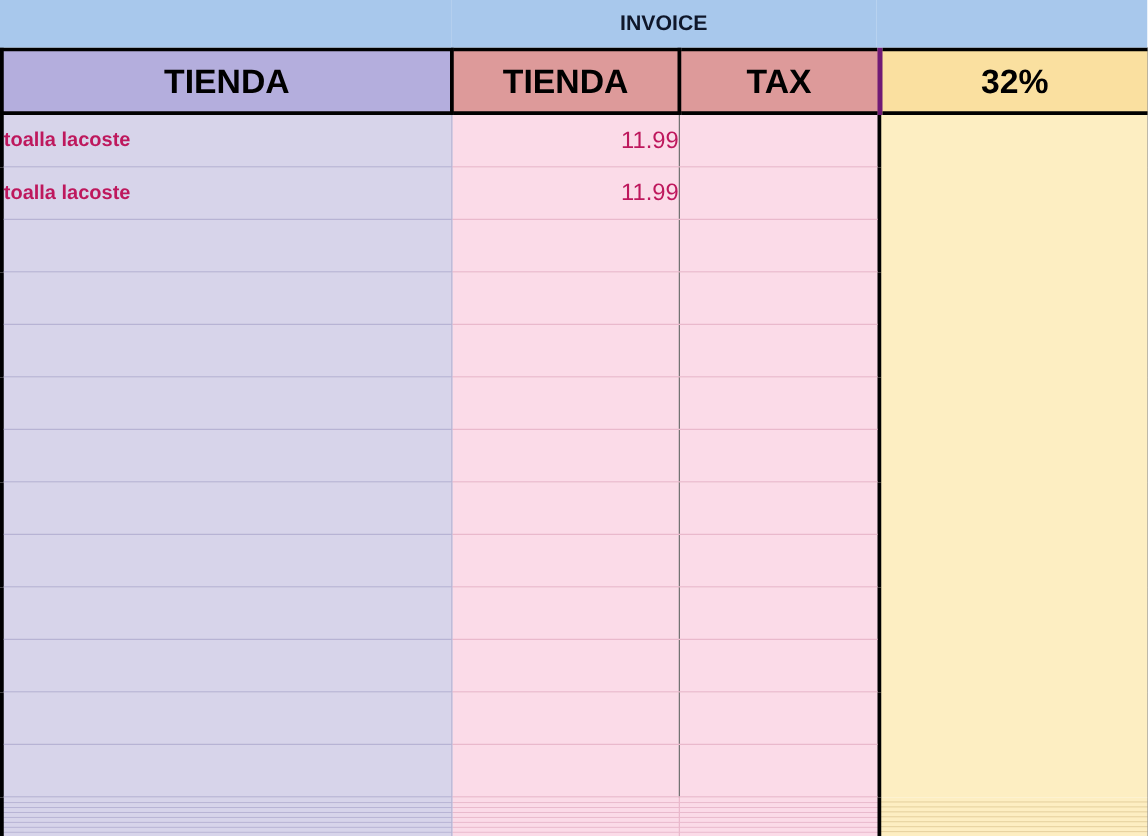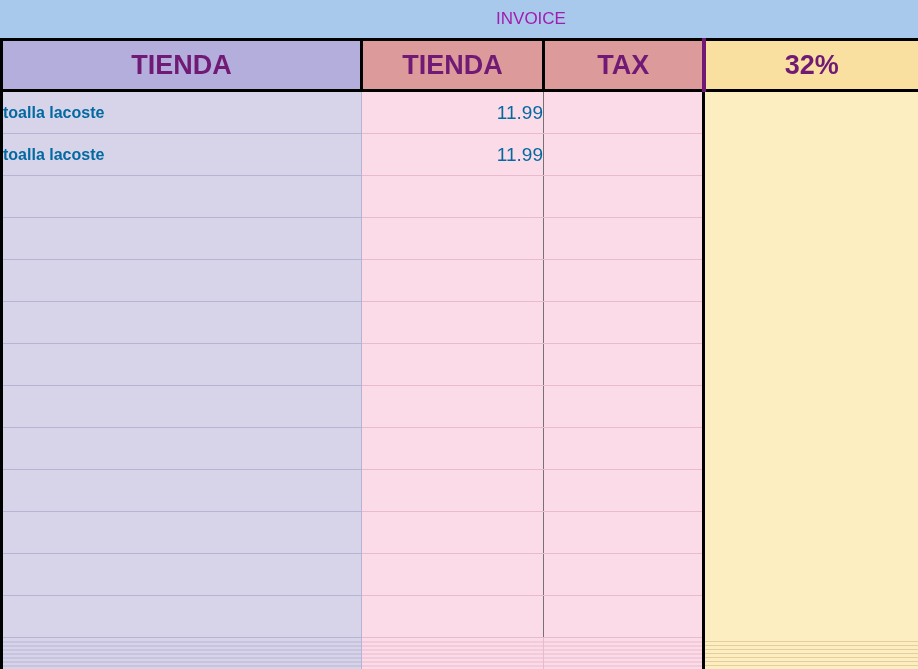--- a/index.html
+++ b/index.html
@@ -30,23 +30,23 @@
     width: 360px;
     background: #a8c8ec;
     border-right: 1px solid #a8c8ec;
   }
   .title-center {
     width: 340px;
     background: #a8c8ec;
     display: flex;
     align-items: center;
     justify-content: center;
-    font-weight: normal;
+    font-weight: bold;
     font-size: 17px;
-    color: #a21caf;
+    color: #0f172a;
   }
   .title-right {
     flex: 1;
     background: #a8c8ec;
   }
 
   
   .grid {
     width: 918px;
     border-collapse: collapse;
@@ -62,21 +62,21 @@
   .col-total { width: 182px; }
   .col-tax { width: 160px; }
   .col-pct { width: 216px; }
 
   
   .hdr {
     height: 48px;
     font-size: 27px;
     font-weight: bold;
     text-align: center;
-    color: #701a75;
+    color: #000000;
     border-top: 3px solid #000;
     border-bottom: 3px solid #000;
     vertical-align: middle;
   }
   .hdr-item {
     background: #b4aedd;
     border-left: 3px solid #000;
     border-right: 3px solid #000;
   }
   .hdr-total {
@@ -90,21 +90,21 @@
   .hdr-pct {
     background: #fae0a0;
     border-right: 3px solid #000;
   }
 
   
   .row-cell {
     height: 41px;
     vertical-align: middle;
     font-size: 19px;
-    color: #0369a1;
+    color: #be185d;
   }
   .c-item {
     background: #d7d4ea;
     border-left: 3px solid #000;
     border-right: 1px solid #b7b3d4;
     border-bottom: 1px solid #b7b3d4;
     padding-left: 7px;
     font-size: 16px;
     font-weight: bold;
     text-align: left;

